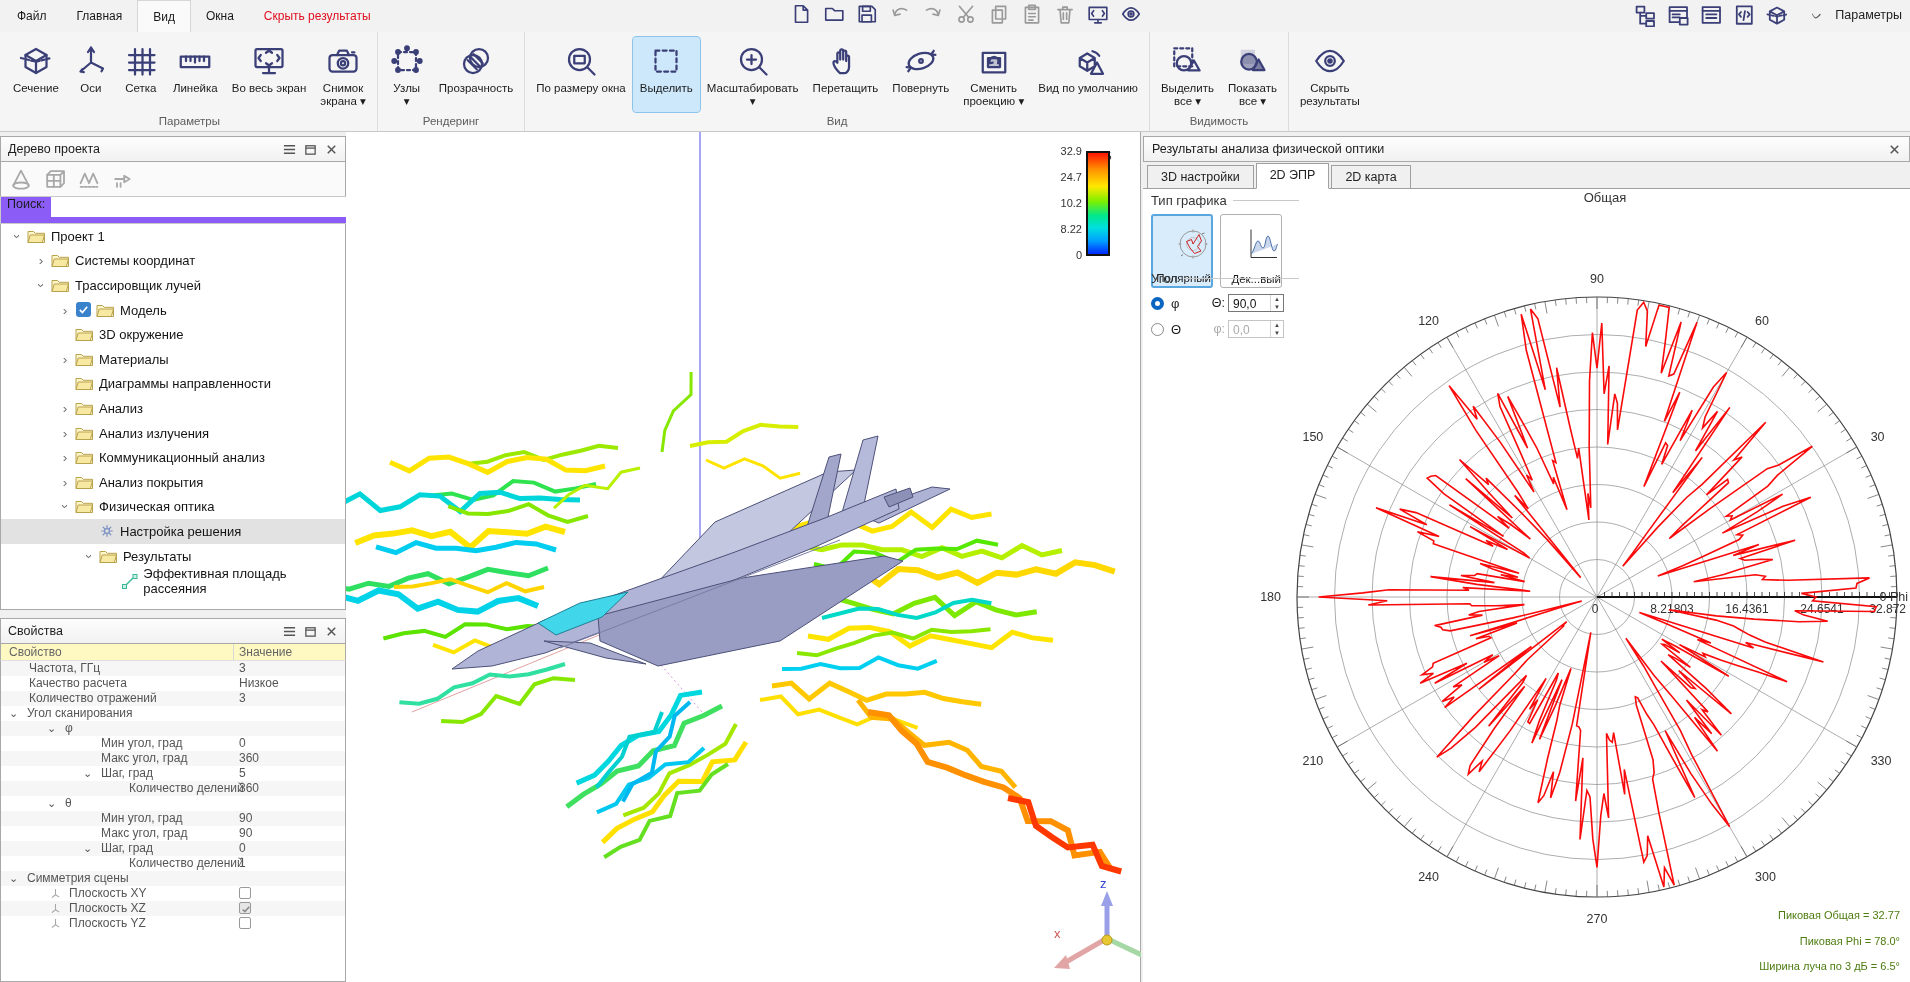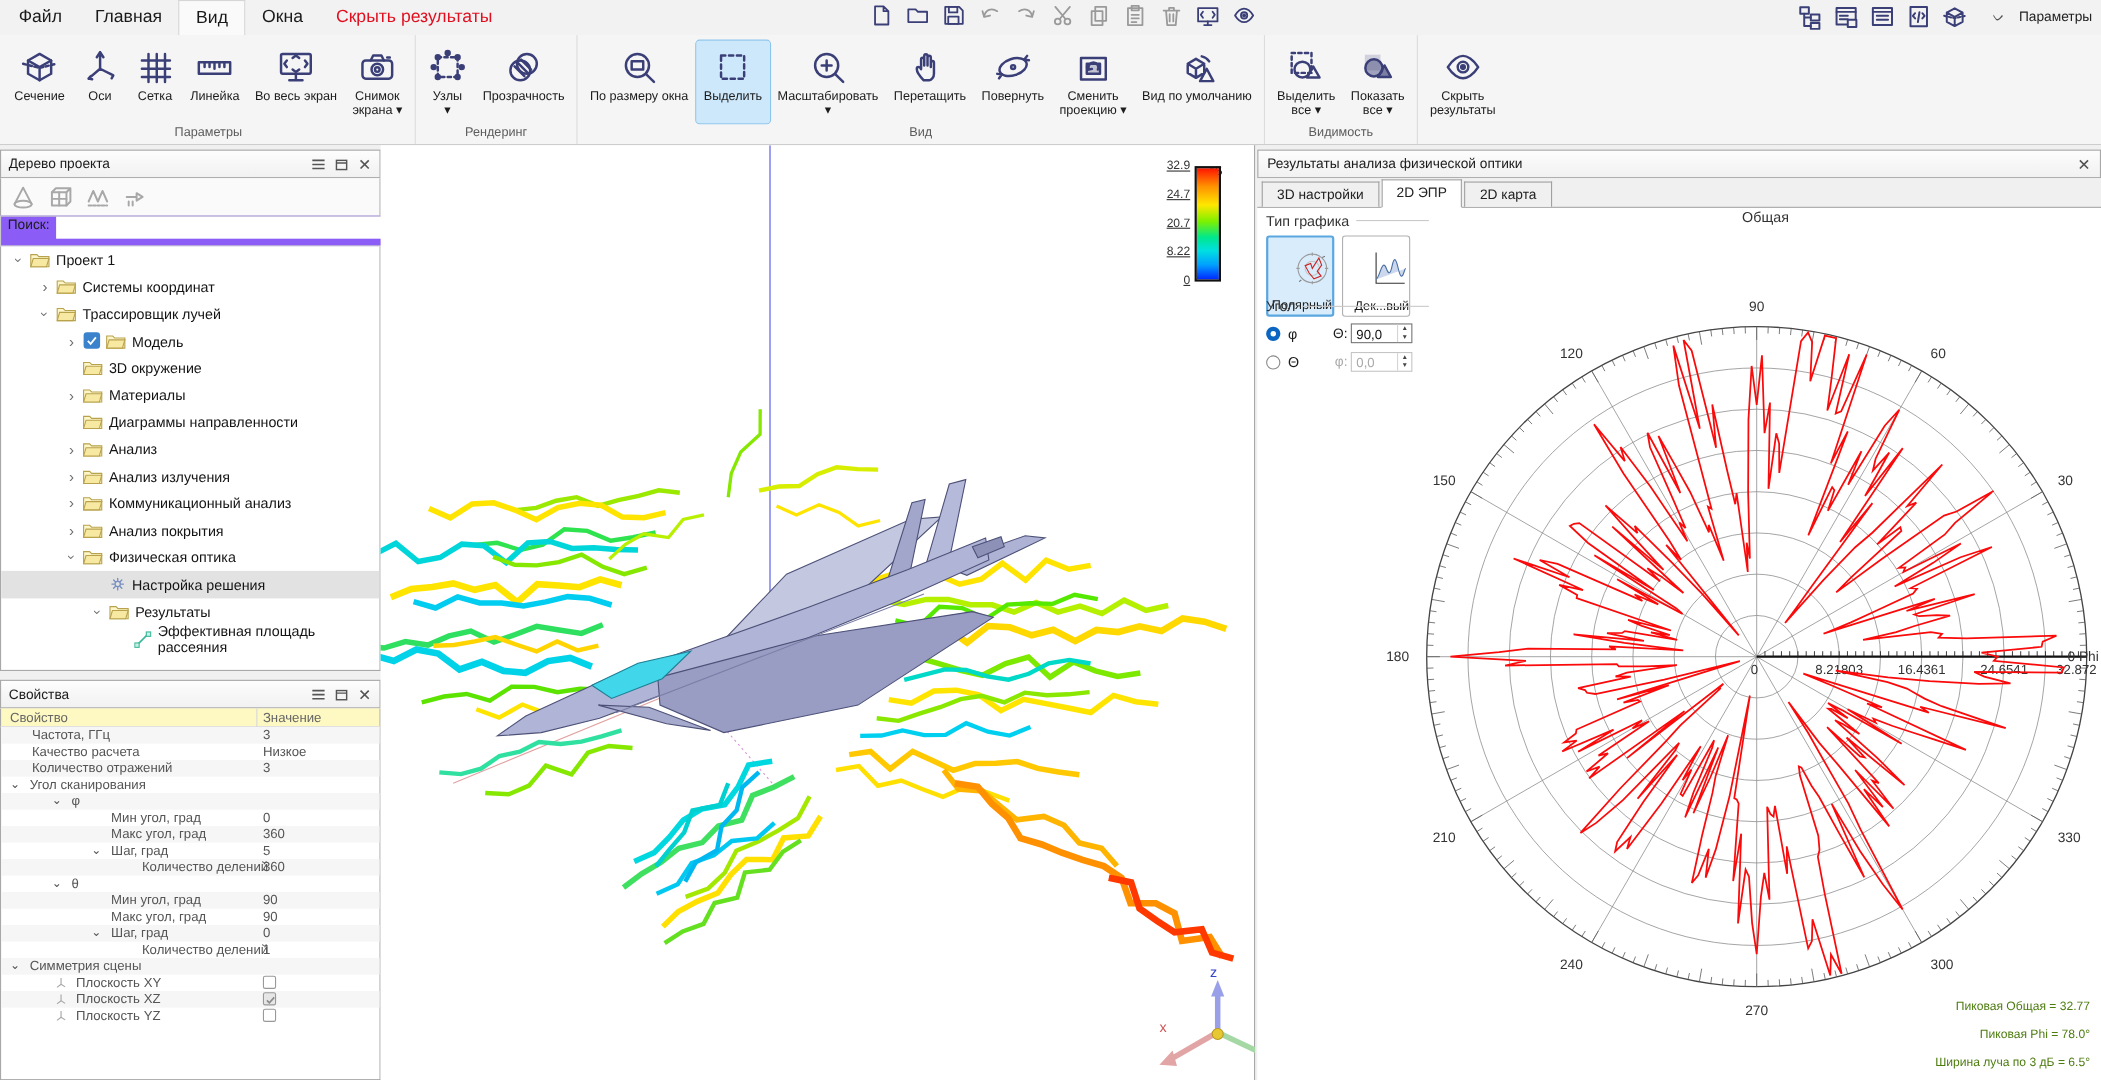--- a/index.html
+++ b/index.html
@@ -1,21 +1,21 @@
 <!DOCTYPE html>
 <html><head>
 <meta charset="utf-8">
 <style>
   html,body{margin:0;padding:0;width:1910px;height:982px;overflow:hidden;
     font-family:"Liberation Sans","DejaVu Sans",sans-serif;background:#f0f0f0;}
   *{box-sizing:border-box;}
   
   #menubar{position:absolute;left:0;top:0;width:1910px;height:32px;background:#f2f2f2;}
   #menutabs{position:absolute;left:2px;top:0;height:32px;display:flex;align-items:stretch;}
-  .mtab{display:flex;align-items:center;padding:0 15px;font-size:16px;color:#1a1a1a;cursor:default;}
+  .mtab{display:flex;align-items:center;padding:0 15px;font-size:12px;color:#1a1a1a;cursor:default;}
   .mtab.active{background:#fafafa;border:1px solid #d6d6d6;border-bottom:none;}
   .mtab.danger{color:#e01020;}
   #quickbar{position:absolute;left:790px;top:3px;display:flex;gap:11px;align-items:center;}
   #topright{position:absolute;right:0;top:0;height:30px;display:flex;align-items:center;gap:9px;padding-right:8px;}
   #chev-up{font-size:12px;color:#555;margin:0 4px 0 14px;}
   #params-label{font-size:12.5px;color:#222;}
   
   #ribbon{position:absolute;left:0;top:32px;width:1910px;height:100px;background:#f5f5f6;
     border-bottom:1px solid #c9c9c9;display:flex;align-items:stretch;padding-left:2px;}
   .rgroup{display:flex;flex-direction:column;padding:2px 4px 0;border-right:1px solid #dcdcdc;}
@@ -64,21 +64,21 @@
   .pcheck{position:absolute;left:238px;top:1px;width:12px;height:12px;border:1px solid #999;border-radius:2px;background:#fff;}
   .pcheck.on{background:#e6e6e6;}
   
   #viewport{position:absolute;left:346px;top:132px;width:795px;height:850px;background:#fff;
     border-right:1px solid #a8a8a8;}
   #scene{position:absolute;left:0;top:0;}
   #colorbar{position:absolute;left:694px;top:2px;width:100px;height:130px;font-size:11px;color:#333;}
   #cb-unit{position:absolute;left:58px;top:16px;}
   #cb-bar{position:absolute;left:46px;top:17px;width:24px;height:105px;border:2px solid #111;
     background:linear-gradient(180deg,#ff1500 0%,#ff9000 16%,#ffe800 33%,#7cf000 48%,#00e88c 62%,#00e0e0 74%,#00a0ff 87%,#0028ff 100%);}
-  .cb-tick{position:absolute;left:0;width:42px;text-align:right;text-decoration:underline;}
+  .cb-tick{position:absolute;left:0;width:42px;text-align:right;}
   
   #results{position:absolute;left:1143px;top:132px;width:767px;height:850px;background:#f0f0f0;}
   #res-header{position:absolute;left:0;top:4px;width:767px;height:26px;display:flex;align-items:center;
     padding:0 8px;background:linear-gradient(#fdfdfd,#f1f1f1);border:1px solid #a8a8a8;font-size:12.5px;color:#1c1c1c;}
   #res-tabs{position:absolute;left:0;top:30px;width:767px;height:27px;display:flex;align-items:flex-end;
     padding-left:4px;gap:2px;border-bottom:1px solid #a0a0a0;background:#f0f0f0;}
   .rtab{padding:4px 13px;font-size:12.5px;color:#222;background:#f0f0f0;border:1px solid #a0a0a0;
     border-bottom:none;height:23px;}
   .rtab.active{background:#fff;height:26px;position:relative;top:1px;border-bottom:1px solid #fff;}
   #res-content{position:absolute;left:0;top:57px;width:767px;height:793px;background:#fff;}
@@ -827,21 +827,21 @@
       <circle cx="1107" cy="940" r="5" fill="#e8c832" stroke="#b89a20"></circle>
       <text x="1054" y="938" font-size="13" fill="#cc5555" font-family="Liberation Sans, sans-serif">x</text>
       <text x="1158" y="941" font-size="13" fill="#55aa55" font-family="Liberation Sans, sans-serif">y</text>
       <text x="1100" y="888" font-size="13" fill="#3344cc" font-family="Liberation Sans, sans-serif">z</text>
     </svg>
   <div id="colorbar">
     <span id="cb-unit">дБ</span>
     <div id="cb-bar"></div>
   <span class="cb-tick" style="top: 11px;">32.9</span>
       <span class="cb-tick" style="top: 37px;">24.7</span>
-      <span class="cb-tick" style="top: 63px;">20.7</span>
+      <span class="cb-tick" style="top: 63px;">10.2</span>
       <span class="cb-tick" style="top: 89px;">8.22</span>
       <span class="cb-tick" style="top: 115px;">0</span>
     </div>
 </div>
 
 <div id="results">
   <div id="res-header">
     <span>Результаты анализа физической оптики</span>
     <span class="ph-icons">
       <svg viewBox="0 0 14 14">

